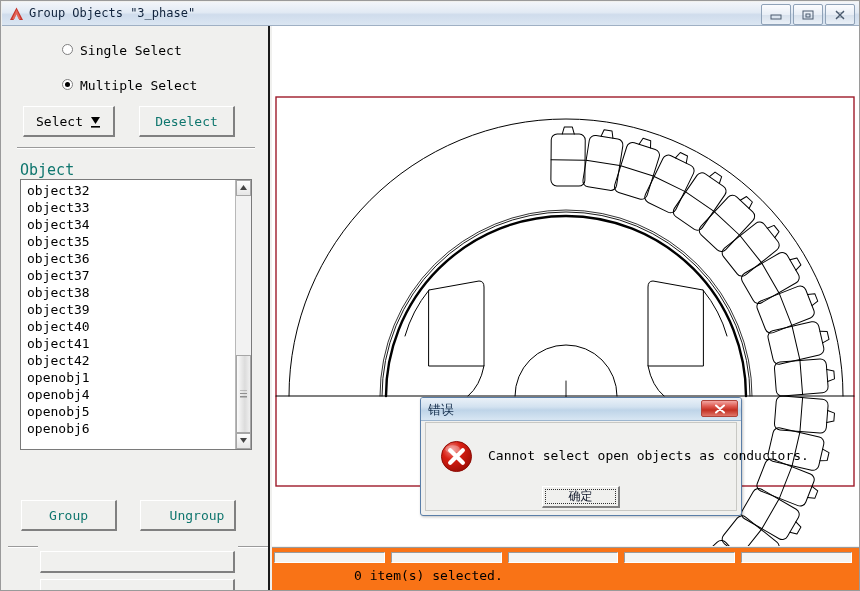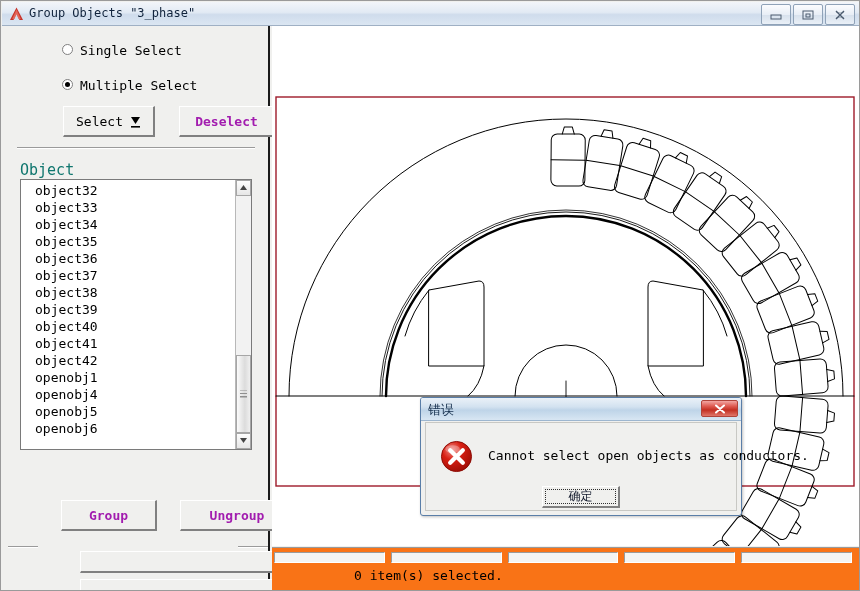--- a/index.html
+++ b/index.html
@@ -91,23 +91,22 @@
     border-top: 1px solid #ffffff;
     border-left: 1px solid #ffffff;
     border-right: 2px solid #808080;
     border-bottom: 2px solid #808080;
     box-sizing: border-box;
     font-family: "DejaVu Sans Mono", monospace;
     font-size: 13px;
     color: #000;
     display: flex; align-items: center; justify-content: center;
     overflow: hidden;
-    margin-left: 40px;
-  }
-  .btn.disabled { color: #a21caf; font-weight: bold; }
+  }
+  .btn.disabled { color: #0f766e; }
   .btn .lbl { white-space: nowrap; }
 
   .sep-line {
     position: absolute;
     border-top: 1px solid #9a9a9a;
     border-bottom: 1px solid #ffffff;
     height: 0;
   }
 
   .group-label {
@@ -123,21 +122,21 @@
     background: #ffffff;
     border: 1px solid #7a7a7a;
     box-sizing: border-box;
     overflow: hidden;
   }
   .list-items {
     position: absolute; left: 0; top: 2px; right: 17px;
   }
   .list-item {
     height: 17px; line-height: 17px;
-    padding-left: 14px;
+    padding-left: 6px;
     font-size: 13px;
     font-family: "DejaVu Sans Mono", monospace;
     color: #000;
     white-space: nowrap;
   }
   .vscroll {
     position: absolute; right: 0; top: 0;
     width: 16px; height: 100%;
     background: #f2f2f2;
     border-left: 1px solid #b8b8b8;

